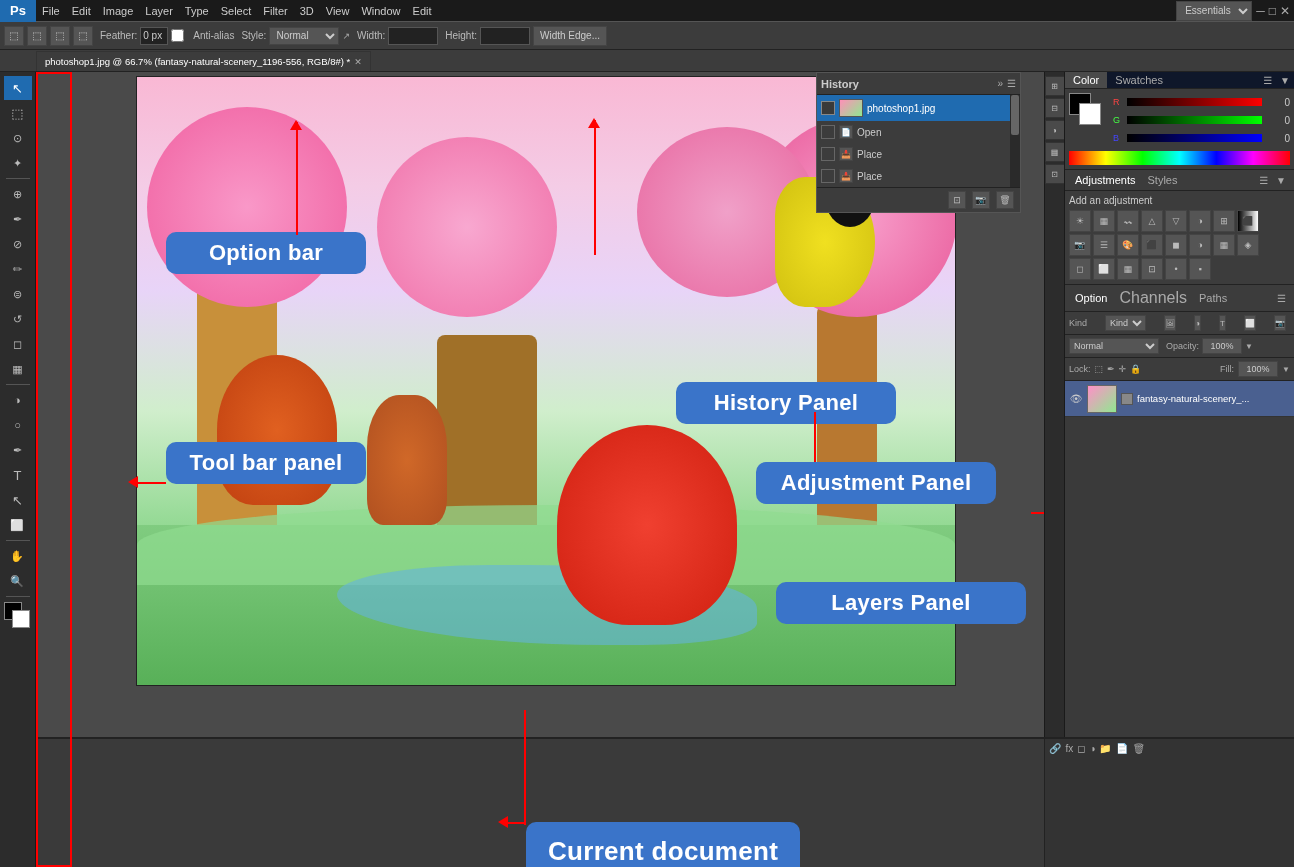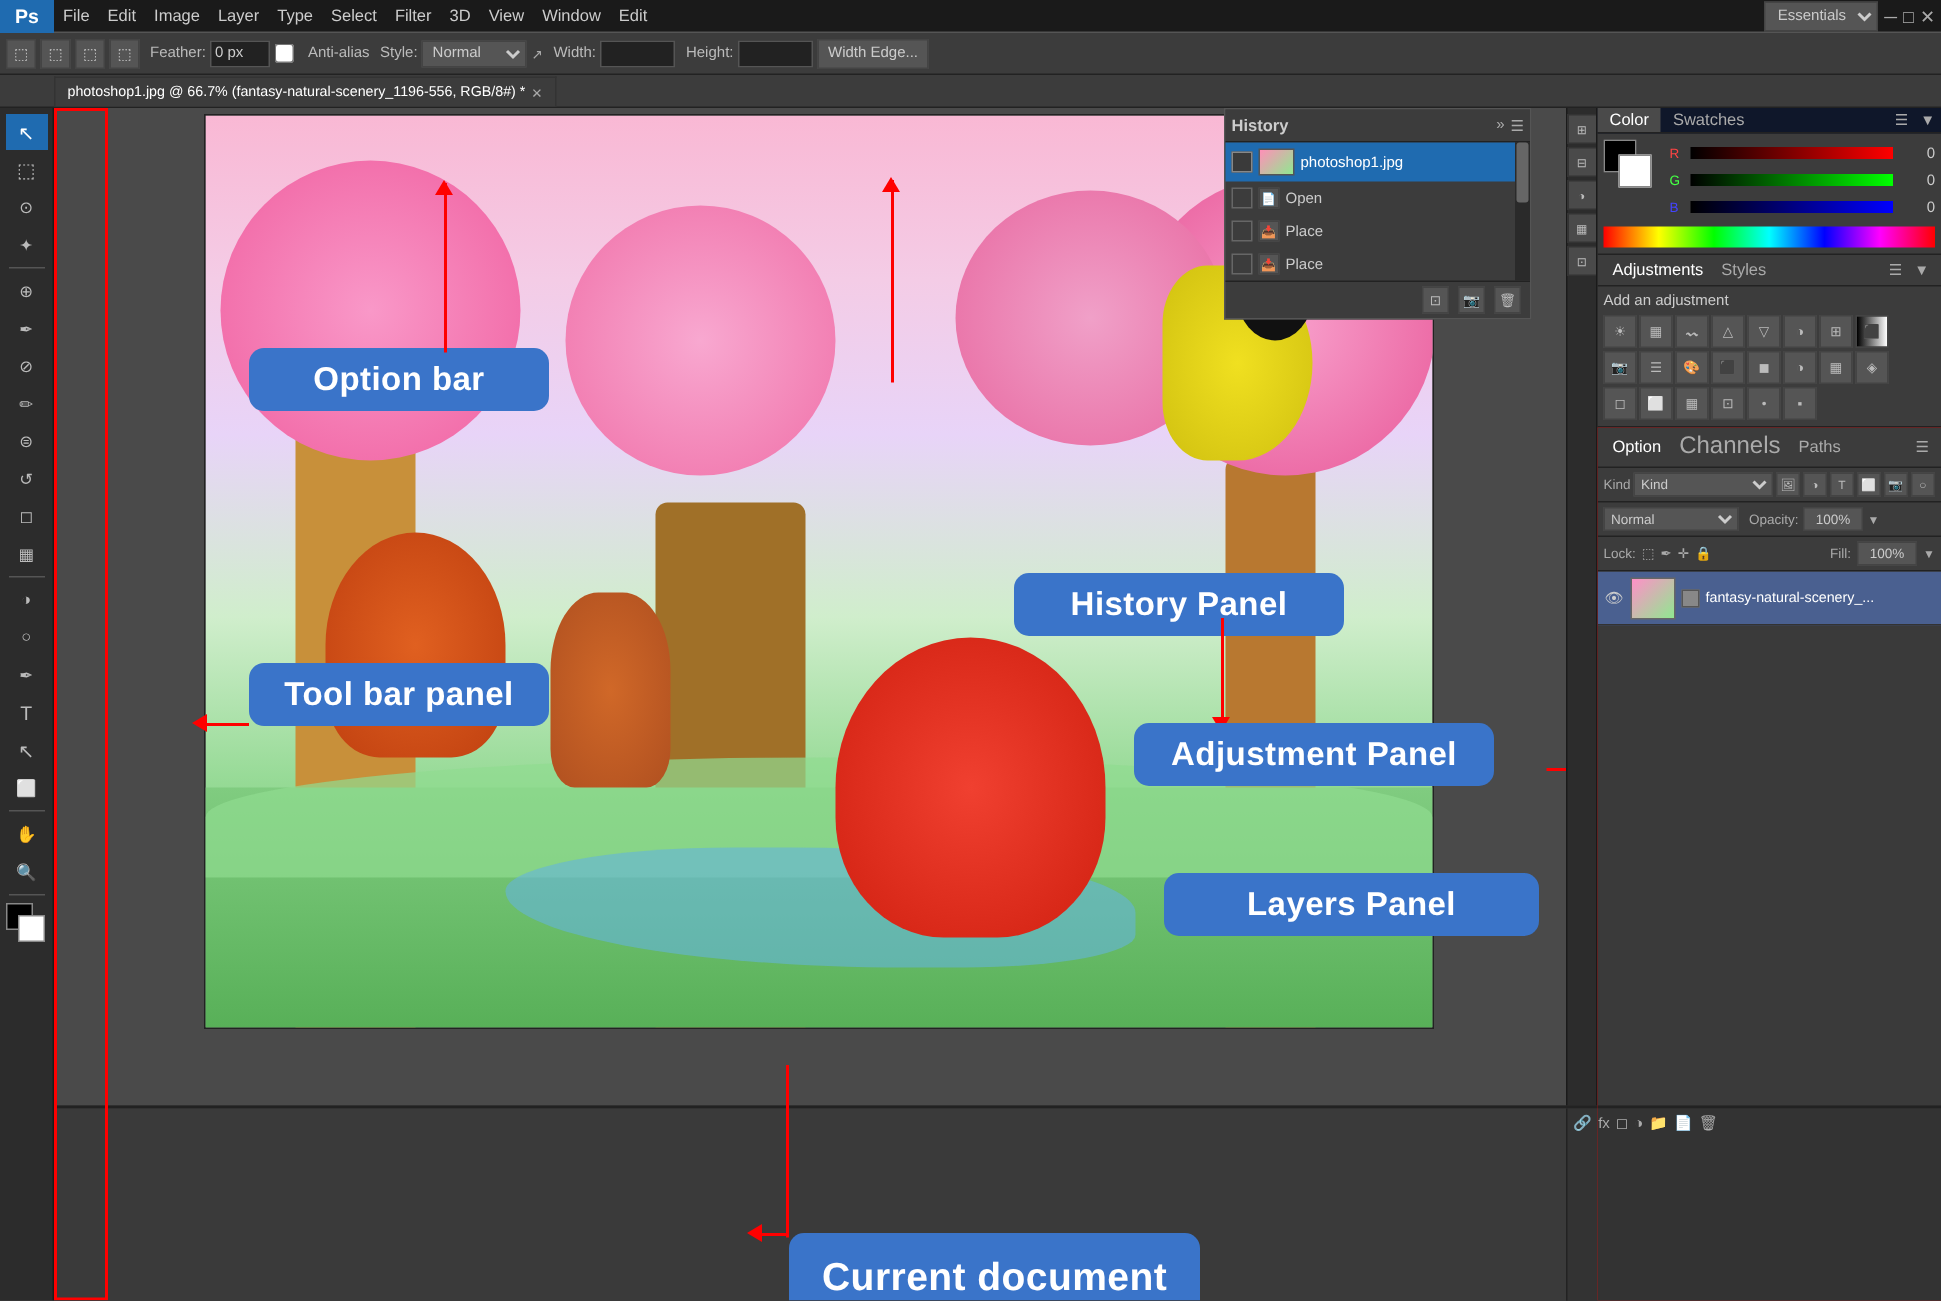--- a/index.html
+++ b/index.html
@@ -1,20 +1,20 @@
 <!DOCTYPE html>
 <html><head>
   <meta charset="utf-8">
   <style>
     * { margin: 0; padding: 0; box-sizing: border-box; }
     body { width: 1294px; height: 867px; overflow: hidden; font-family: Arial, sans-serif; background: #3c3c3c; color: #ccc; font-size: 11px; }
     .menu-item { color: #ccc; font-size: 11px; padding: 0 6px; height: 22px; display: flex; align-items: center; cursor: pointer; }
     .opt-btn { background: #555; border: 1px solid #444; color: #ccc; font-size: 10px; padding: 1px 4px; cursor: pointer; display: flex; align-items: center; justify-content: center; height: 20px; }
     .opt-label { color: #bbb; font-size: 10px; margin-left: 4px; }
-    .opt-input { background: #222; border: 1px solid #555; color: #ccc; font-size: 10px; width: 40px; height: 18px; padding: 0 2px; }
+    .opt-input { background: #222; border: 1px solid #555; color: #ccc; font-size: 10px; width: 28px; height: 18px; padding: 0 2px; }
     .opt-check { margin-right: 2px; }
     .opt-select { background: #555; border: 1px solid #444; color: #ccc; font-size: 10px; height: 18px; padding: 0 2px; }
     .tab { background: #4a4a4a; border: 1px solid #333; border-bottom: none; color: #ccc; font-size: 10px; padding: 2px 8px; height: 20px; display: flex; align-items: center; gap: 4px; cursor: pointer; }
     .tab.active { background: #3c3c3c; color: #fff; }
     .tab-close { font-size: 9px; color: #aaa; cursor: pointer; }
     .tool-btn { width: 28px; height: 24px; background: transparent; border: none; color: #bbb; display: flex; align-items: center; justify-content: center; cursor: pointer; font-size: 13px; position: relative; }
     .tool-btn.active { background: #1f6bb0; color: #fff; }
     .tool-divider { width: 24px; height: 1px; background: #555; margin: 2px 0; }
     .color-row { display: flex; align-items: center; height: 16px; margin: 1px 0; }
     .adj-icon { width: 22px; height: 22px; background: #555; border: 1px solid #444; display: flex; align-items: center; justify-content: center; font-size: 9px; color: #bbb; cursor: pointer; }
@@ -229,21 +229,21 @@
     <div style="position:absolute; left:100px; top:410px; width:30px; height:2px; background:red; z-index:300; pointer-events:none;"></div>
     <div style="position:absolute; left:92px; top:404px; width:0; height:0; border-top:6px solid transparent; border-bottom:6px solid transparent; border-right:10px solid red; z-index:300; pointer-events:none;"></div>
 
     <div class="callout" style="left:640px; top:310px; min-width:220px;">
       <span>History Panel</span>
     </div>
 
     <div style="position:absolute; left:778px; top:340px; width:2px; height:70px; background:red; z-index:300; pointer-events:none;"></div>
     <div style="position:absolute; left:772px; top:406px; width:0; height:0; border-left:6px solid transparent; border-right:6px solid transparent; border-top:10px solid red; z-index:300; pointer-events:none;"></div>
 
-    <div class="callout" style="left:720px; top:410px; min-width:240px;">
+    <div class="callout" style="left:720px; top:390px; min-width:240px;">
       <span>Adjustment Panel</span>
     </div>
 
     <div style="position:absolute; left:995px; top:440px; width:20px; height:2px; background:red; z-index:300; pointer-events:none;"></div>
 
     <div class="callout" style="left:740px; top:510px; min-width:250px;">
       <span>Layers Panel</span>
     </div>
 
     <div class="callout" style="left:490px; top:750px; min-width:240px; font-size:26px; padding:14px 22px;">
@@ -348,21 +348,21 @@
 
       <div style="position:absolute; left:-2px; top:-2px; right:-2px; bottom:-2px; border:2px solid red; pointer-events:none; z-index:100;"></div>
 
       <div style="display:flex; align-items:center; background:#3c3c3c; border-bottom:1px solid #222; padding:2px 4px;">
         <span style="color:#fff; font-size:11px; padding:2px 6px; cursor:pointer;">Option</span>
         <span style="color:#aaa; font-size:16px; padding:2px 6px; cursor:pointer;">Channels</span>
         <span style="color:#aaa; font-size:11px; padding:2px 6px; cursor:pointer;">Paths</span>
         <span style="margin-left:auto; color:#aaa; cursor:pointer; font-size:10px; padding:0 4px;">☰</span>
       </div>
 
-      <div style="display:flex; align-items:center; padding:3px 4px; gap:2px; border-bottom:1px solid #222;">
+      <div style="display:flex; align-items:center; padding:3px 4px; gap:18px; border-bottom:1px solid #222;">
         <span style="color:#aaa; font-size:9px;">Kind</span>
         <select style="background:#555; border:1px solid #444; color:#ccc; font-size:9px; height:16px; flex:1;">
           <option>Kind</option>
         </select>
         <div class="kind-icon">🖼</div>
         <div class="kind-icon">◑</div>
         <div class="kind-icon">T</div>
         <div class="kind-icon">⬜</div>
         <div class="kind-icon">📷</div>
         <div class="kind-icon" style="margin-left:auto;">○</div>

